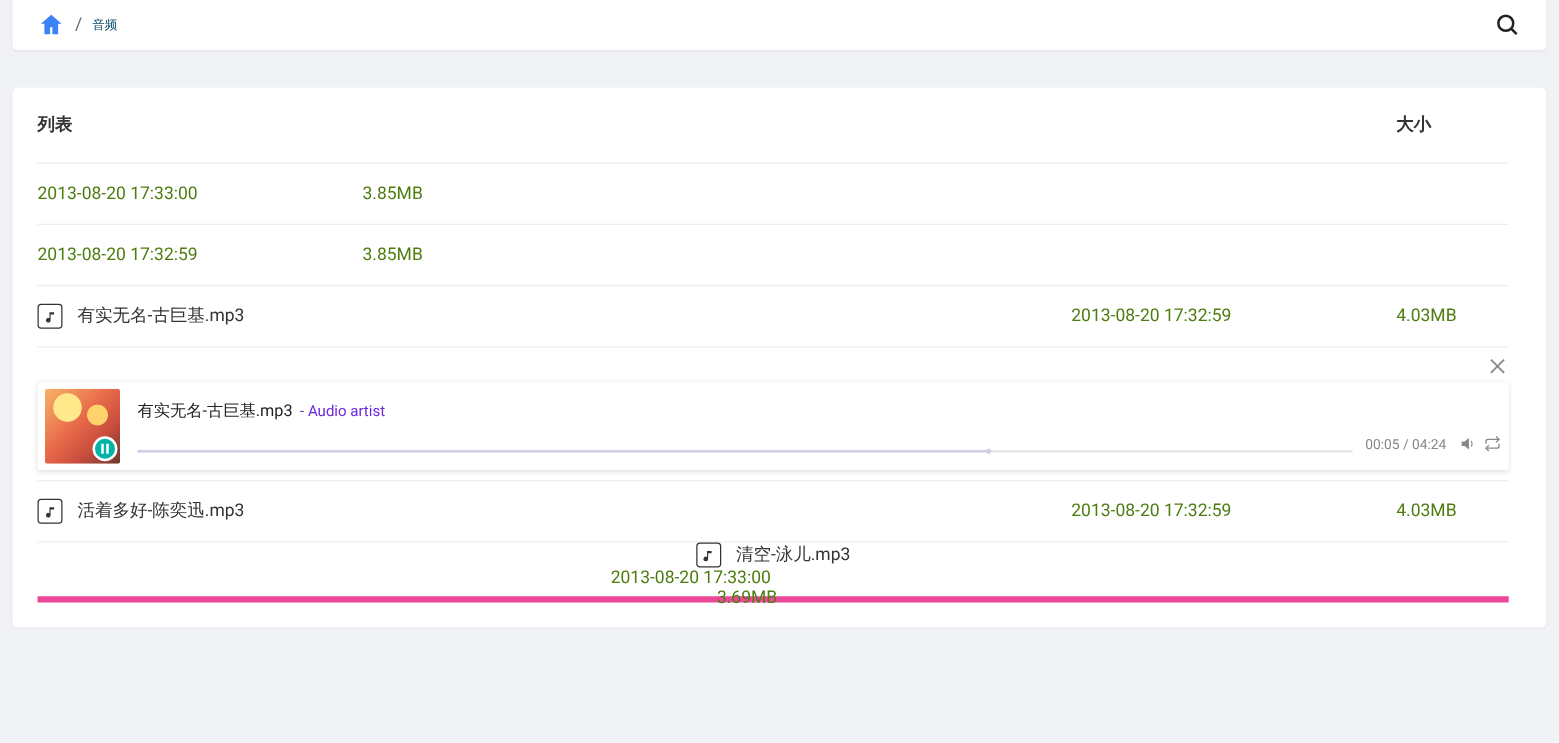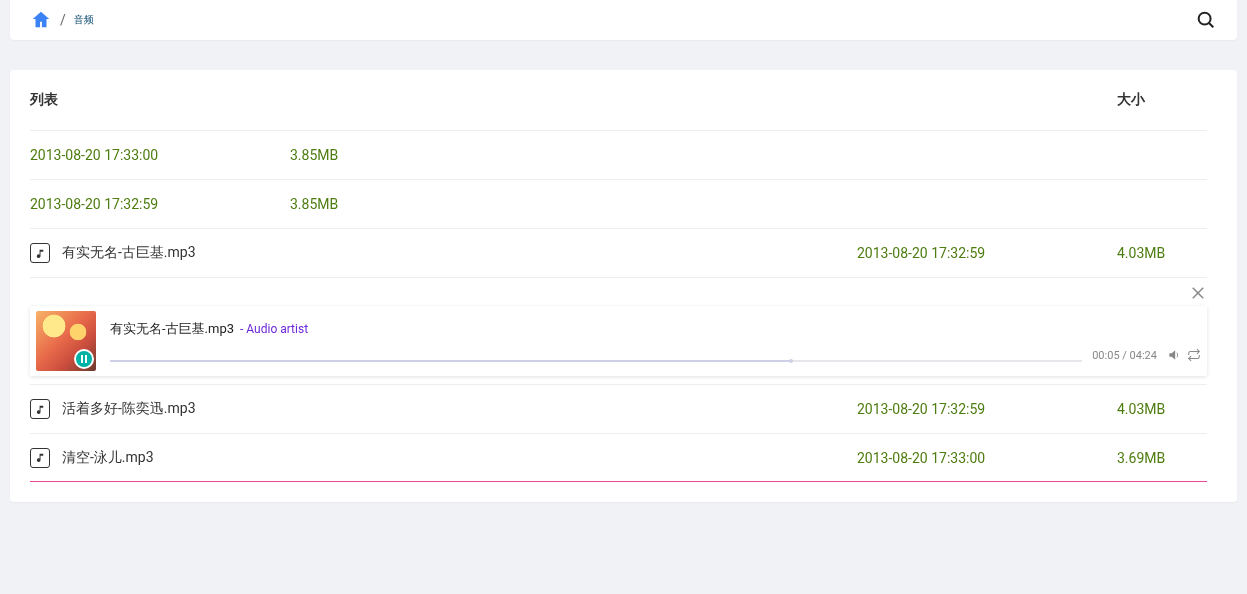--- a/index.html
+++ b/index.html
@@ -255,21 +255,21 @@
         <svg width="11" height="11" viewBox="0 0 24 24" fill="#333">
             <path d="M10 4v10.3A4 4 0 1 0 12 18V8h6V4h-8z"></path>
           </svg>
       </span>
       <span>活着多好-陈奕迅.mp3</span>
     </div>
     <div class="col-time">2013-08-20 17:32:59</div>
     <div class="col-size">4.03MB</div>
   </div>
 
-  <div class="row" style="border-bottom:1px solid #ec4899;">
+  <div class="row" style="border-bottom:5px solid #ec4899;flex-direction:column;">
     <div class="col-name">
       <span class="music-file-icon">
         <svg width="11" height="11" viewBox="0 0 24 24" fill="#333">
             <path d="M10 4v10.3A4 4 0 1 0 12 18V8h6V4h-8z"></path>
           </svg>
       </span>
       <span>清空-泳儿.mp3</span>
     </div>
     <div class="col-time">2013-08-20 17:33:00</div>
     <div class="col-size">3.69MB</div>

